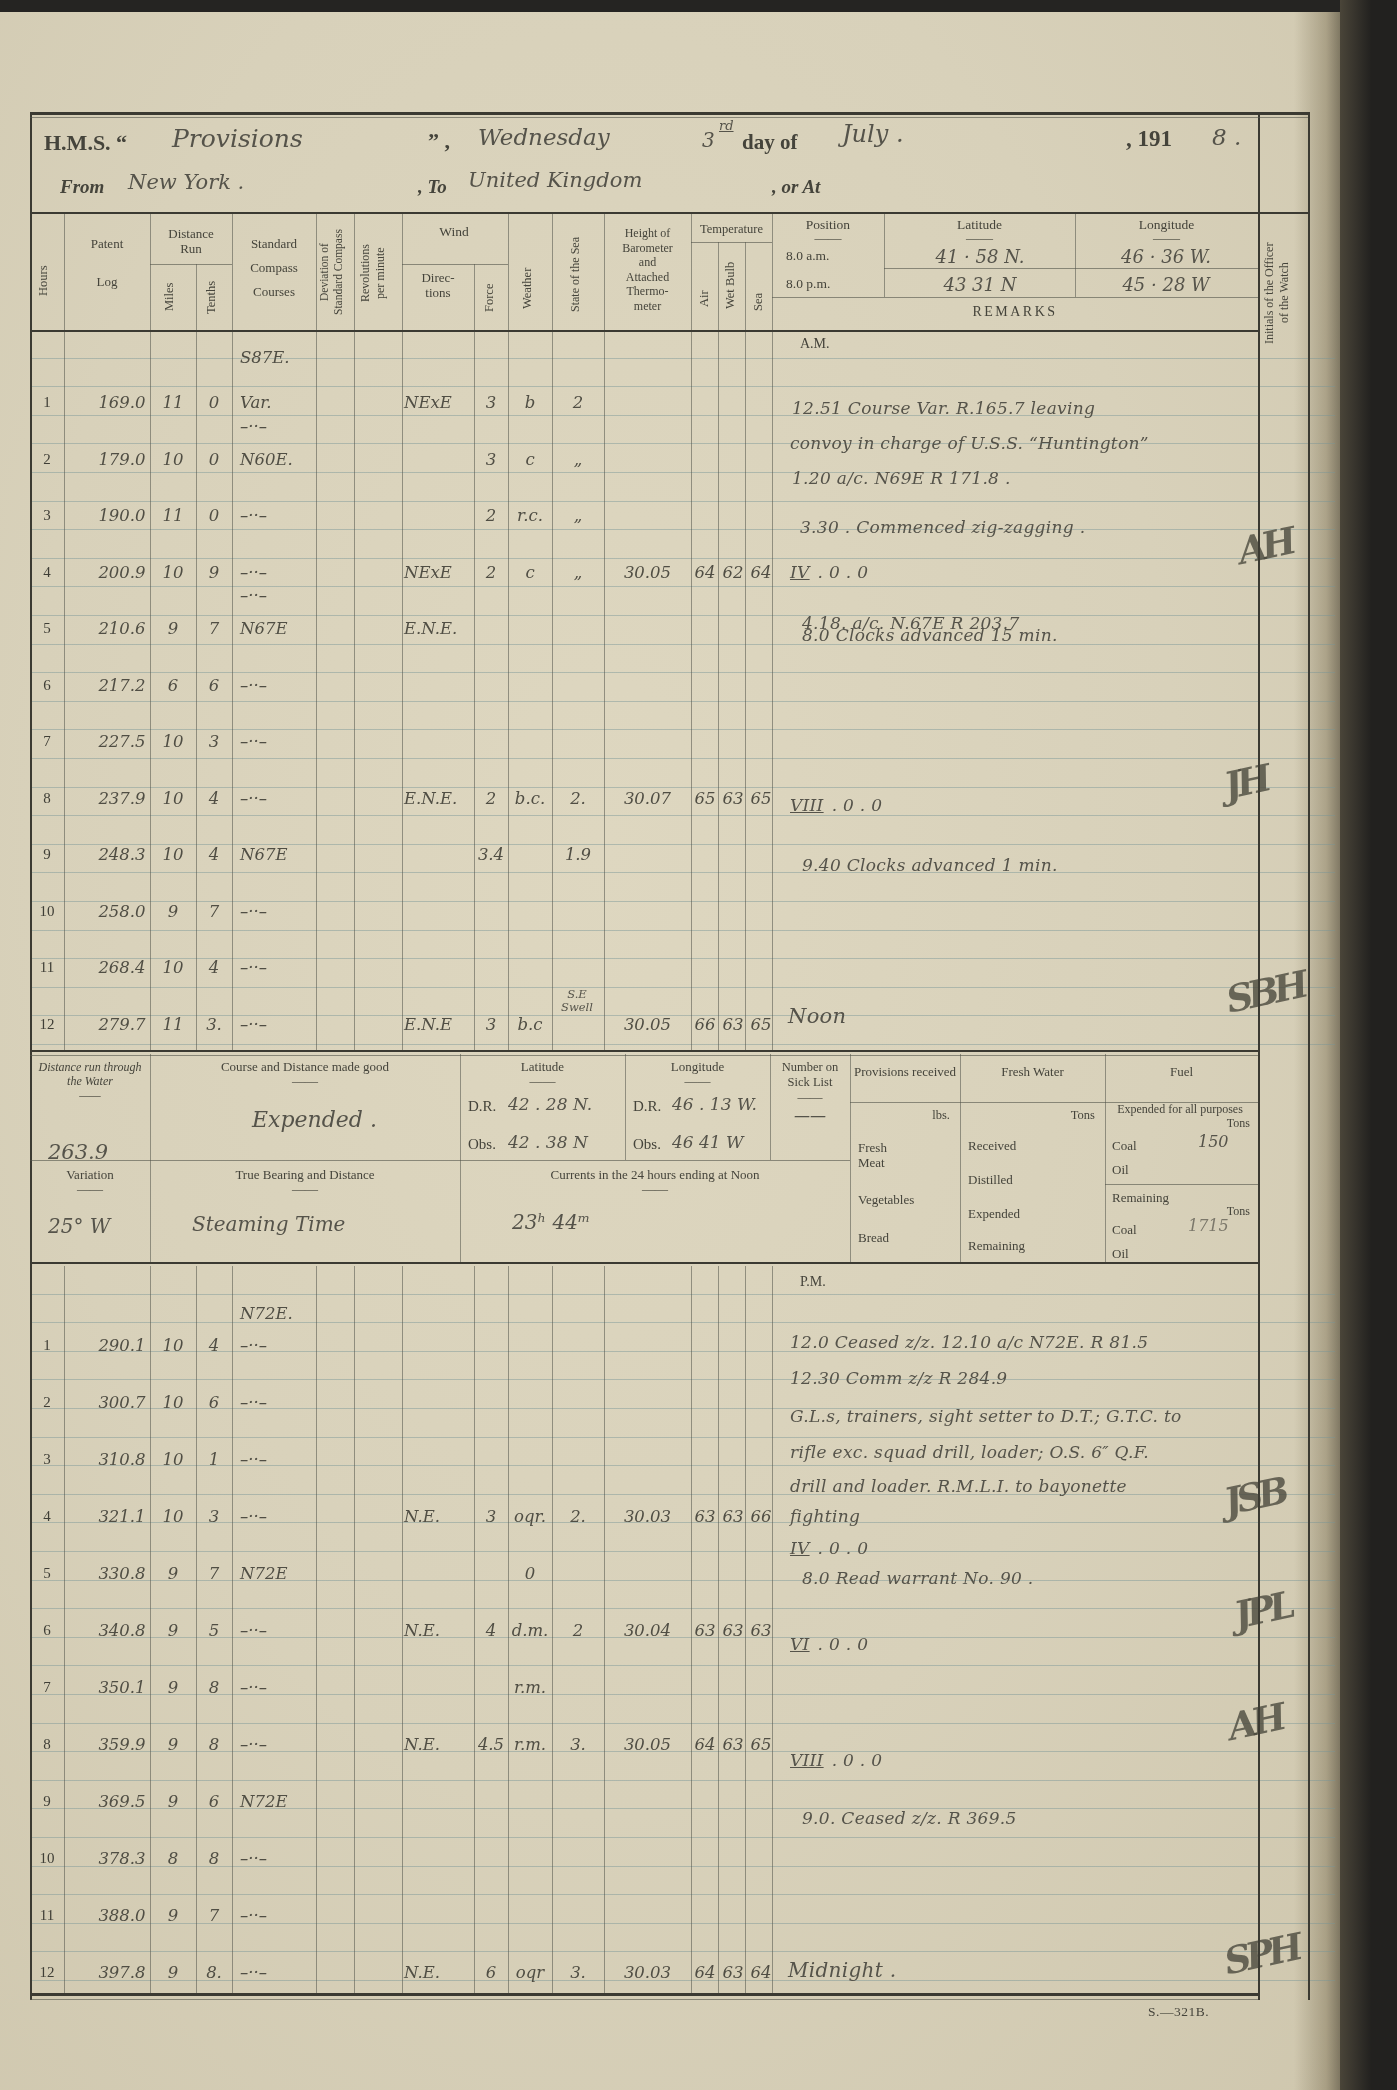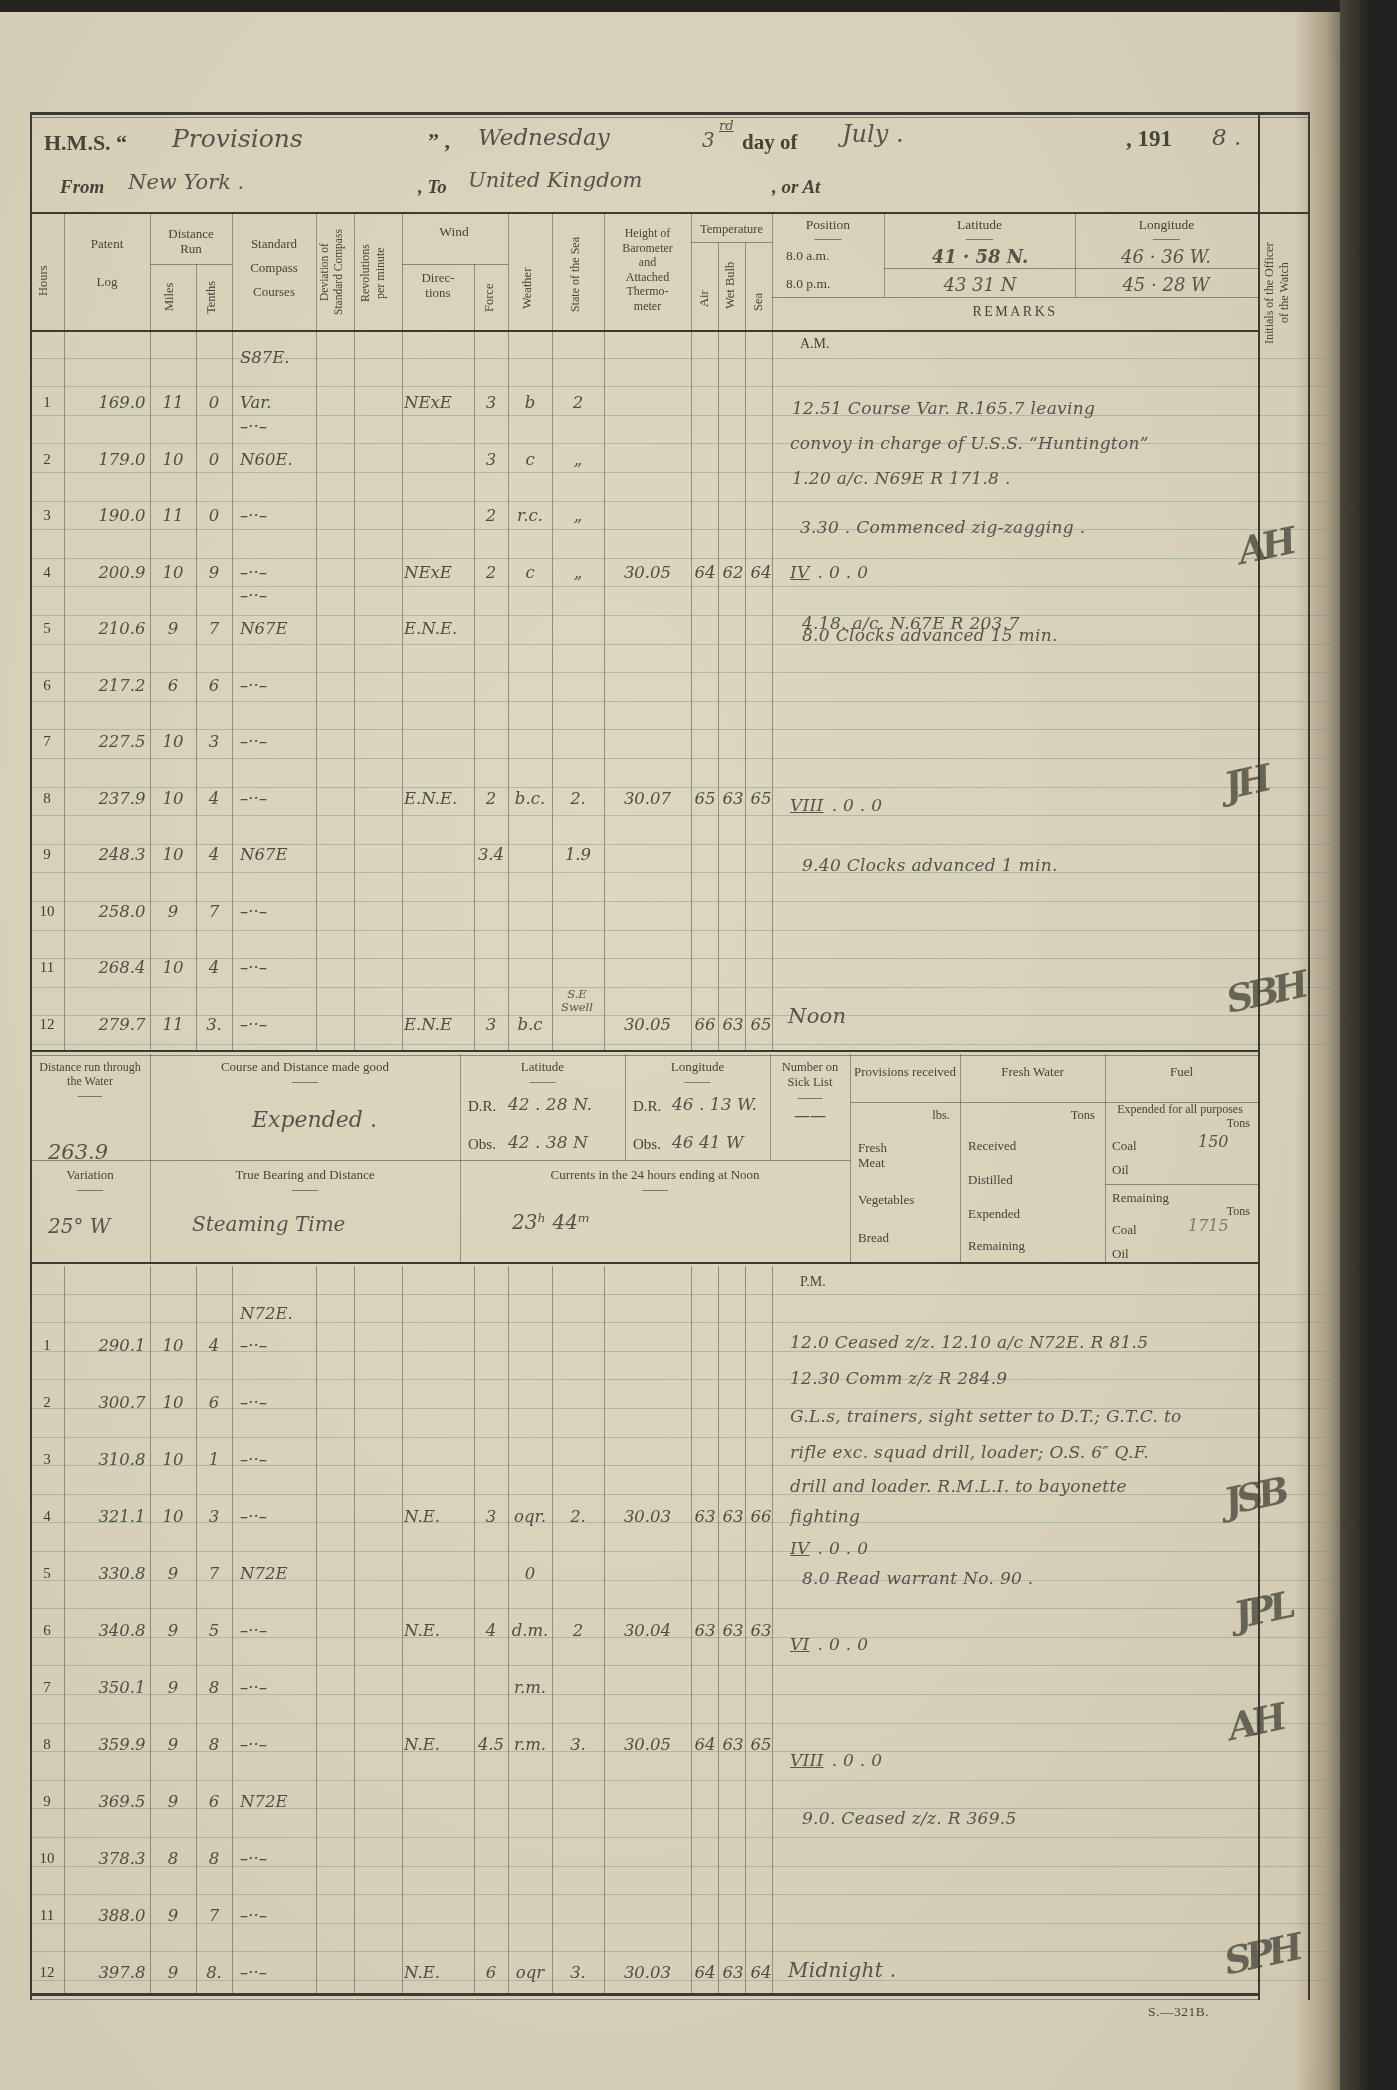--- a/index.html
+++ b/index.html
@@ -113,21 +113,21 @@
   <div class="abs pre c hlabel" style="left:772px;top:206px;width:112px;font-size:13.5px;line-height:13px;">Position
 ——</div>
   <div class="abs p nw" style="left:786px;top:236px;font-size:13.5px;">8.0 a.m.</div>
   <div class="abs p nw" style="left:786px;top:264px;font-size:13.5px;">8.0 p.m.</div>
   <div class="abs pre c hlabel" style="left:884px;top:206px;width:191px;font-size:13.5px;line-height:13px;">Latitude
 ——</div>
   <div class="abs pre c hlabel" style="left:1075px;top:206px;width:183px;font-size:13.5px;line-height:13px;">Longitude
 ——</div>
   <div class="abs c p" style="left:772px;top:292px;width:486px;font-size:14px;letter-spacing:2.5px;">REMARKS</div>
 
-  <div class="abs hw c" style="left:890px;top:234px;width:180px;font-size:18px;font-weight:bold;">41 · 58 N.</div>
+  <div class="abs hw c" style="left:890px;top:234px;width:180px;font-size:18px;">41 · 58 N.</div>
   <div class="abs hw c" style="left:1080px;top:234px;width:172px;font-size:18px;">46 · 36 W.</div>
   <div class="abs hw c" style="left:890px;top:262px;width:180px;font-size:18px;">43   31 N</div>
   <div class="abs hw c" style="left:1080px;top:262px;width:172px;font-size:18px;">45 ·  28 W</div>
 
   <div class="abs vert pre hlabel" style="left:1262px;top:202px;height:158px;width:42px;font-size:12px;line-height:15px;">Initials of the Officer
 of the Watch</div>
 
   <div class="abs hwv nw" style="left:240px;top:336px;">S87E.</div>
   <div class="rows rows-am" style="top:362px;">
 
@@ -343,21 +343,21 @@
   <div class="abs hw rem" style="left:790px;top:421px;">convoy in charge of U.S.S. “Huntington”</div>
   <div class="abs hw rem" style="left:792px;top:456px;">1.20 a/c. N69E  R 171.8 .</div>
   <div class="abs hw rem" style="left:800px;top:505px;">3.30 . Commenced zig-zagging .</div>
   <div class="abs hw rem" style="left:790px;top:550px;"><span class="watch-num">IV</span><span>.    0  .    0</span></div>
   <div class="abs hw rem" style="left:802px;top:585px;margin-top:16px;">4.18. a/c. N.67E  R 203.7</div>
   <div class="abs hw rem" style="left:802px;top:613px;">8.0 Clocks advanced 15 min.</div>
   <div class="abs hw rem" style="left:790px;top:783px;"><span class="watch-num">VIII</span><span>.    0  .    0</span></div>
   <div class="abs hw rem" style="left:802px;top:843px;">9.40 Clocks advanced 1 min.</div>
   <div class="abs hw rem" style="left:788px;top:992px;font-size:21px;">Noon</div>
 
-  <div class="abs pre c hlabel" style="left:30px;top:1048px;width:120px;font-size:12px;line-height:14px;">Distance run through
+  <div class="abs pre c hlabel" style="left:30px;top:1048px;width:120px;font-size:12px;line-height:14px;font-style:italic;">Distance run through
 the Water
 ——</div>
   <div class="abs hw nw" style="left:48px;top:1128px;font-size:21px;">263.9</div>
   <div class="abs pre c hlabel" style="left:150px;top:1048px;width:310px;font-size:13px;line-height:14px;">Course and Distance made good
 ——</div>
   <div class="abs hw nw" style="left:252px;top:1095px;font-size:22px;">Expended .</div>
   <div class="abs pre c hlabel" style="left:460px;top:1048px;width:165px;font-size:13px;line-height:14px;">Latitude
 ——</div>
   <div class="abs p nw" style="left:468px;top:1086px;font-size:15px;">D.R.</div>
   <div class="abs hw nw" style="left:508px;top:1082px;font-size:17px;">42 . 28 N.</div>

